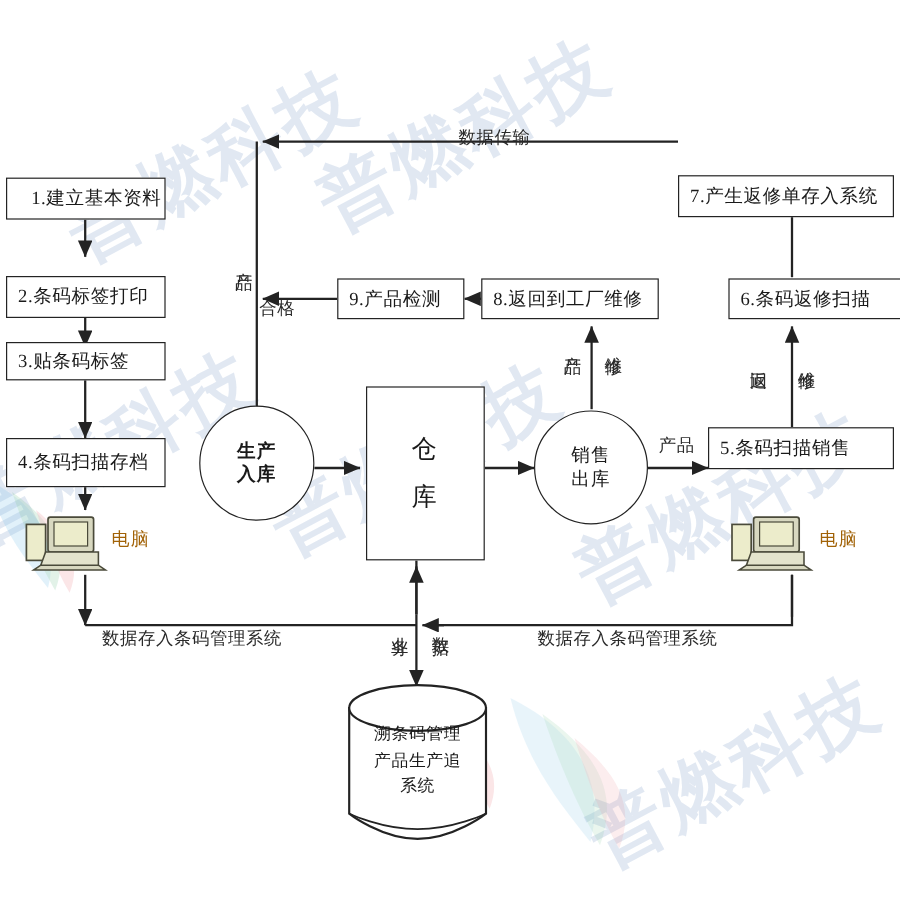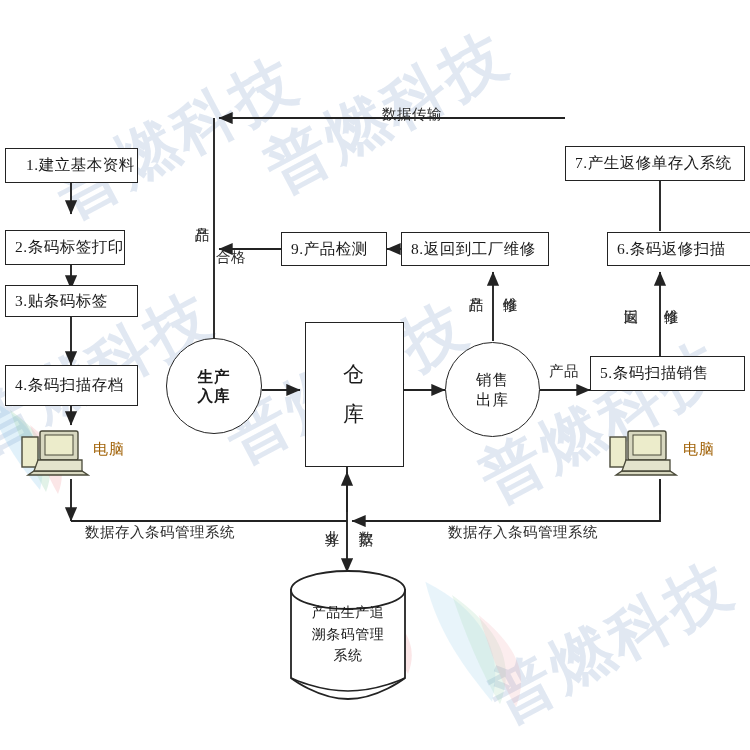--- a/index.html
+++ b/index.html
@@ -231,21 +231,21 @@
 
       <path d="M660,231 L660,150"></path>
     </g>
   </svg>
 
   <div class="layer">
 
     <div class="box left-pad" style="left:5px;  top:148px; width:133px; height:35px;padding-left:20px;">
       <span>1.建立基本资料</span>
     </div>
-    <div class="box left-pad" style="left:5px;  top:230px; width:120px; height:35px;">
+    <div class="box left-pad" style="left:5px;  top:230px; width:133px; height:35px;">
       <span>2.条码标签打印</span>
     </div>
     <div class="box left-pad" style="left:5px;  top:285px; width:133px; height:32px;">
       <span>3.贴条码标签</span>
     </div>
     <div class="box left-pad" style="left:5px;  top:365px; width:133px; height:41px;text-align:center;">
       <span>4.条码扫描存档</span>
     </div>
 
     <div class="box left-pad" style="left:281px; top:232px; width:106px; height:34px;">
@@ -280,22 +280,22 @@
       <span>库</span>
     </div>
 
     <div class="cyl">
       <svg viewBox="0 0 120 135">
         <path d="M3,22 L3,110 C3,110 30,131 60,131 C90,131 117,110 117,110 L117,22 Z" fill="#ffffff" stroke="#232323" stroke-width="1.8"></path>
         <ellipse cx="60" cy="22" rx="57" ry="19" fill="#ffffff" stroke="#232323" stroke-width="1.8"></ellipse>
         <path d="M3,110 C3,110 30,123 60,123 C90,123 117,110 117,110" fill="none" stroke="#232323" stroke-width="1.4"></path>
       </svg>
       <div class="cyl-label">
+        <div>溯条码管理</div>
         <div>产品生产追</div>
-        <div>溯条码管理</div>
         <div>系统</div>
       </div>
     </div>
 
     <svg class="pc" style="left:20px; top:427px; width:70px; height:52px;" viewBox="0 0 70 52">
       <rect x="2" y="10" width="16" height="30" fill="#ececcb" stroke="#4a4a3a" stroke-width="1.4"></rect>
       <rect x="20" y="4" width="38" height="29" rx="2" fill="#d8d8c0" stroke="#4a4a3a" stroke-width="1.4"></rect>
       <rect x="25" y="8" width="28" height="20" fill="#ececcb" stroke="#4a4a3a" stroke-width="1"></rect>
       <path d="M14,44 L62,44 L68,48 L8,48 Z" fill="#d8d8c0" stroke="#4a4a3a" stroke-width="1.3"></path>
       <path d="M18,33 L62,33 L62,44 L14,44 Z" fill="#e3e3cc" stroke="#4a4a3a" stroke-width="1.3"></path>

